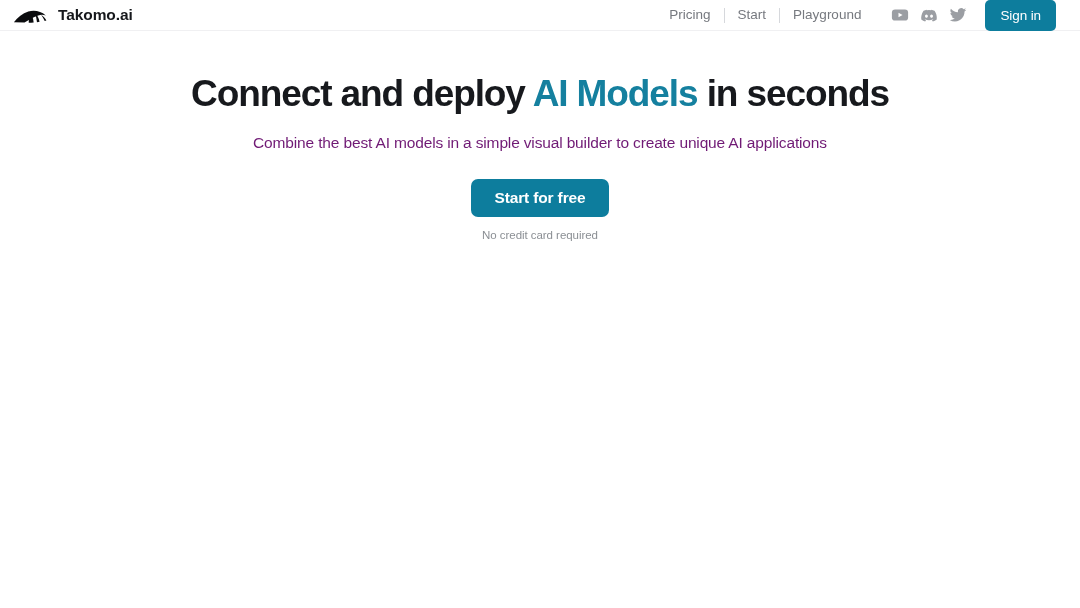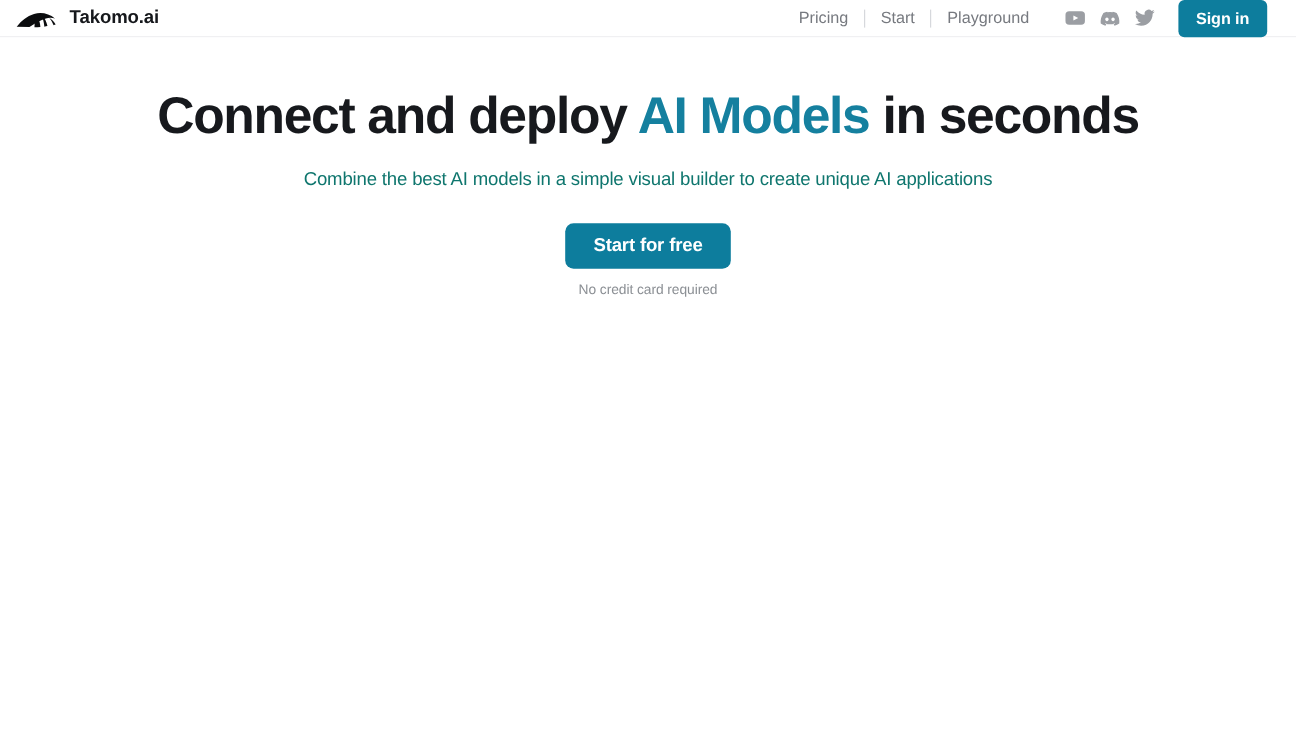--- a/index.html
+++ b/index.html
@@ -94,52 +94,52 @@
   }
   .social-icon svg { display: block; }
 
   .signin-button {
     display: inline-flex;
     align-items: center;
     justify-content: center;
     background: #0d7d9d;
     color: #ffffff;
     font-size: 13.5px;
-    font-weight: 700;
+    font-weight: 400;
     border: none;
     border-radius: 5px;
     height: 31px;
     padding: 0 15px;
     cursor: pointer;
     font-family: "Liberation Sans", sans-serif;
     white-space: nowrap;
     letter-spacing: -0.1px;
   }
 
   
   .hero {
     text-align: center;
     padding-top: 41px;
   }
   .hero-title {
     margin: 0;
-    font-size: 43px;
+    font-size: 37px;
     line-height: 1.18;
     font-weight: 700;
     color: #17191d;
     letter-spacing: -1.1px;
   }
   .hero-title .accent {
     color: #15809f;
   }
   .hero-subtitle {
     margin: 0;
     padding-top: 18px;
     font-size: 15.5px;
-    color: #0f766e;
+    color: #701a75;
     font-weight: 400;
     letter-spacing: -0.15px;
   }
 
   .cta-wrap {
     padding-top: 27px;
     display: flex;
     flex-direction: column;
     align-items: center;
   }

